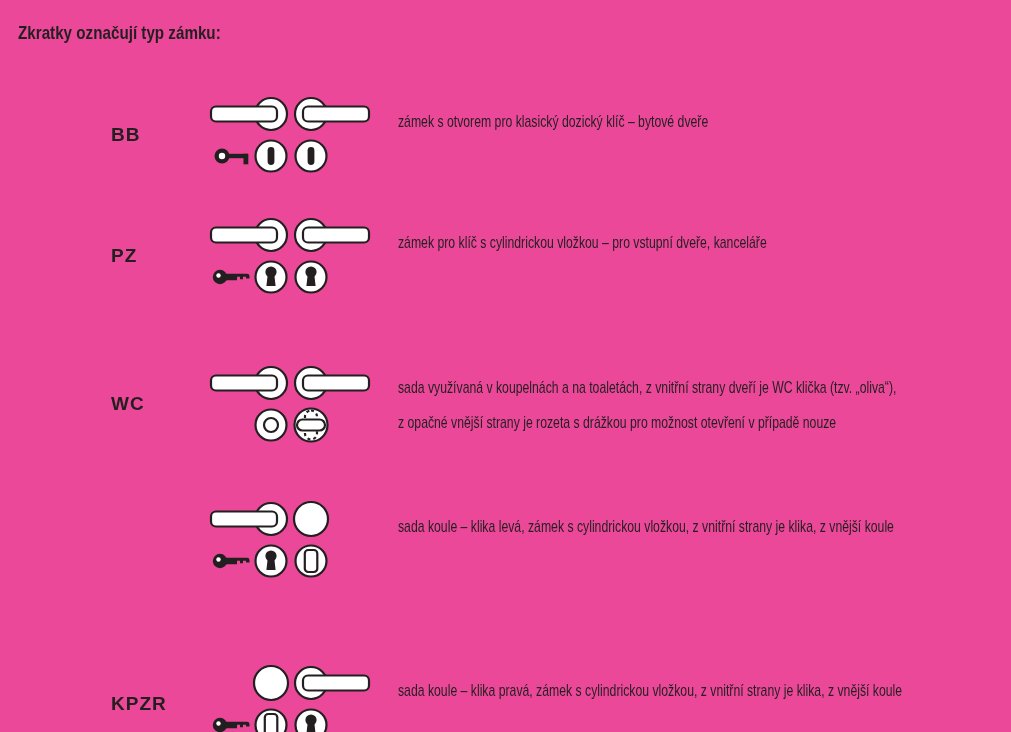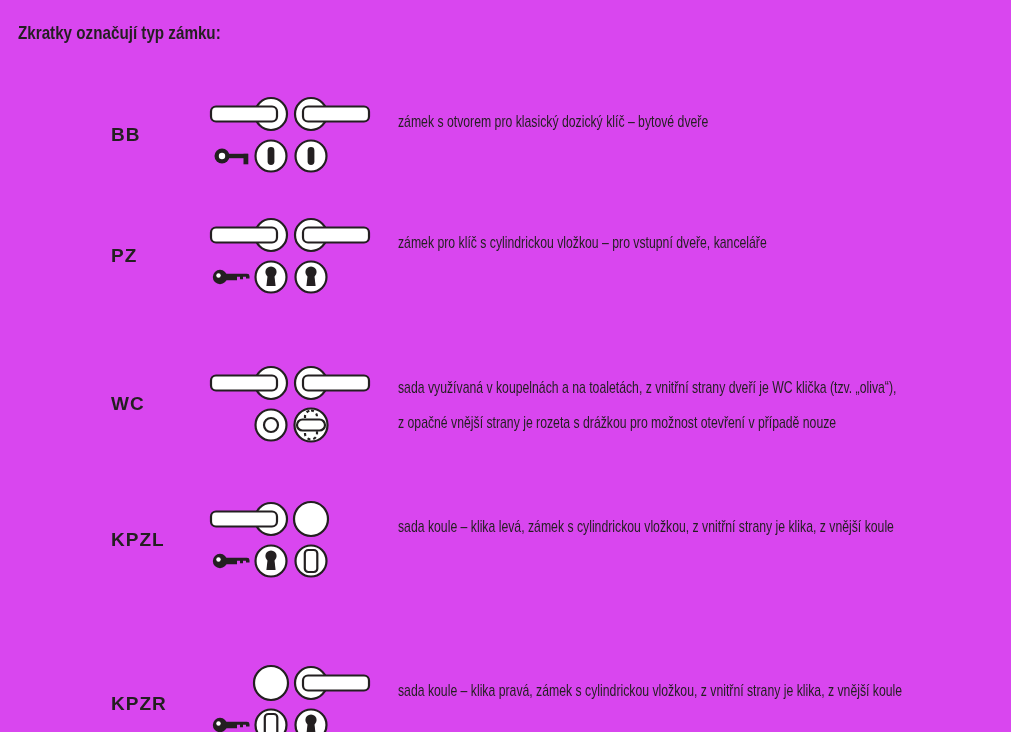--- a/index.html
+++ b/index.html
@@ -1,19 +1,19 @@
 <!DOCTYPE html>
 <html><head>
 <meta charset="utf-8">
 <style>
   html,body{margin:0;padding:0;background:#fff;}
   #page{
     position:relative;
     width:1011px;height:732px;
-    background:#d946ef;
+    background:#ec4899;
     font-family:"Liberation Sans","DejaVu Sans",sans-serif;
     color:#231f20;
     overflow:hidden;
   }
   .title{
     position:absolute;left:18px;top:22px;
     font-size:19px;font-weight:bold;white-space:nowrap;
     transform:scaleX(0.80);transform-origin:left center;
   }
   .row{position:absolute;left:0;width:1011px;height:80px;text-decoration:underline;}
@@ -120,21 +120,20 @@
         <rect class="ic" x="92" y="55.5" width="28" height="11" rx="5.5"></rect>
       </g>
     </svg>
     <div class="desc two">
       <div>sada využívaná v koupelnách a na toaletách, z vnitřní strany dveří je WC klička (tzv. „oliva“),</div>
       <div>z opačné vnější strany je rozeta s drážkou pro možnost otevření v případě nouze</div>
     </div>
   </div>
 
   <div class="row" style="top:500px;">
-    <div class="code">KPZL</div>
     <svg class="cluster" width="170" height="80" viewBox="0 0 170 80">
       <g>
         <circle class="ic" cx="66" cy="19" r="16"></circle>
           <rect class="ic" x="6" y="11.5" width="66" height="15" rx="5"></rect>
       </g>
       <g>
         <circle class="ic" cx="106" cy="19" r="17"></circle>
       </g>
       <g>
         <circle class="icf" cx="15" cy="61" r="7.2"></circle>

